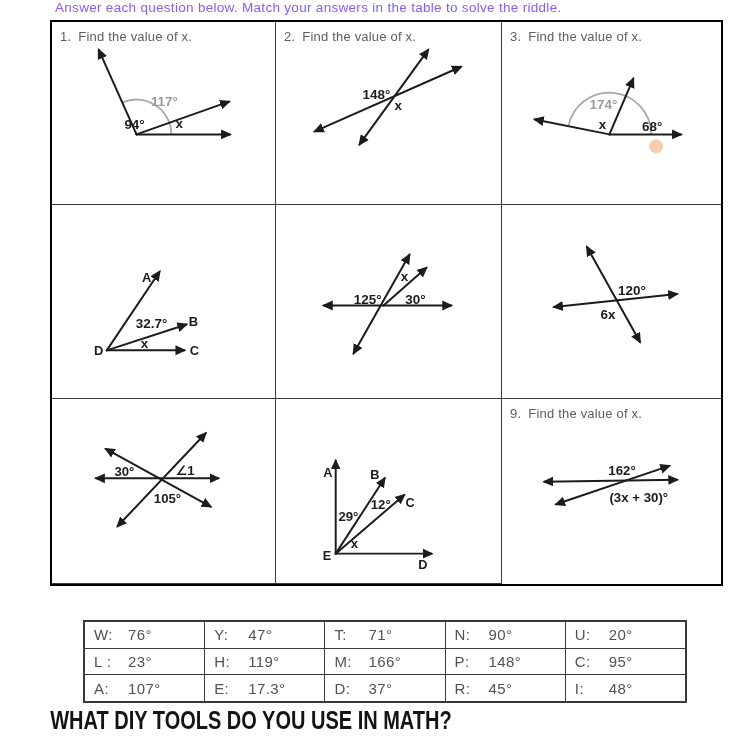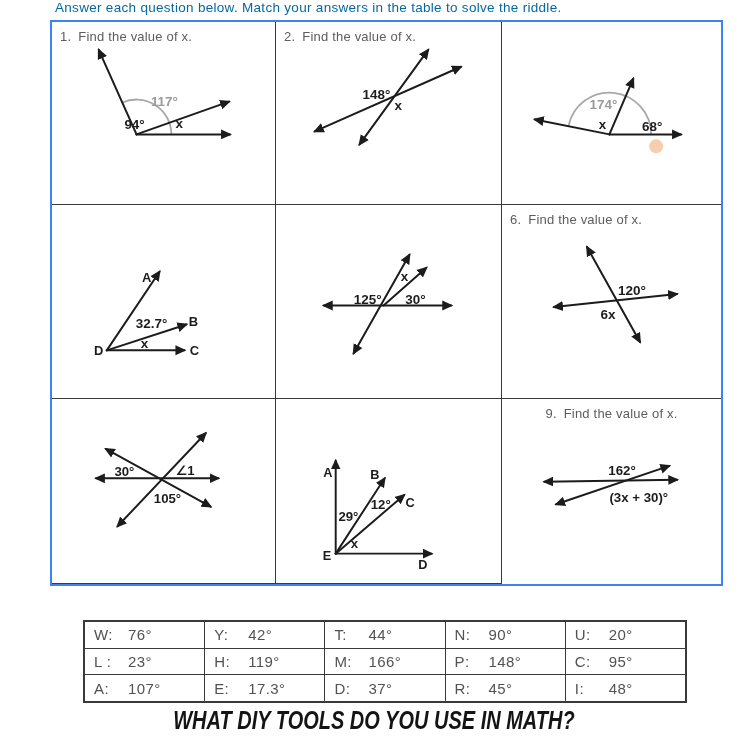--- a/index.html
+++ b/index.html
@@ -1,43 +1,43 @@
 <!DOCTYPE html>
 <html><head>
 <meta charset="utf-8">
 <style>
   html,body{margin:0;padding:0;background:#fff;}
   .page{position:relative;width:748px;height:748px;background:#fff;overflow:hidden;
         font-family:"Liberation Sans","DejaVu Sans",sans-serif;}
-  .instruction{position:absolute;left:55px;top:0;font-size:13.5px;color:#0369a1;letter-spacing:.3px;}
+  .instruction{position:absolute;left:55px;top:0;font-size:13.5px;color:#8b5cf6;letter-spacing:.3px;}
   .grid{position:absolute;left:50px;top:20px;width:673px;height:566px;
         display:grid;grid-template-columns:224px 226px 1fr;grid-template-rows:183px 194px 1fr;
-        border:2px solid #3b82f6;box-sizing:border-box;background:#fff;}
+        border:2px solid #000000;box-sizing:border-box;background:#fff;}
   .gcell{position:relative;border-right:1.5px solid #3a3a3a;border-bottom:1.5px solid #3a3a3a;box-sizing:border-box;}
   .gcell.lastcol{border-right:none;}
-  .gcell.lastrow{border-bottom:none;text-align:center;}
+  .gcell.lastrow{border-bottom:none;}
   .q{position:relative;z-index:2;padding:7px 8px 0 8px;font-size:13px;line-height:1.3;
      color:#5d5d5d;letter-spacing:.2px;}
   .qn{margin-right:7px;}
   svg.diag{position:absolute;left:0;top:0;width:100%;height:100%;z-index:1;}
   svg.diag line{stroke:#1c1c1c;stroke-width:2;stroke-linecap:round;}
   svg.diag path.arc{stroke:#a8a8a8;stroke-width:1.8;fill:none;}
   svg.diag text{font-family:"Liberation Sans","DejaVu Sans",sans-serif;font-size:13.5px;font-weight:bold;fill:#1c1c1c;}
   svg.diag text.gray{fill:#9b9b9b;}
   svg.diag text.pt{font-size:13px;}
   .defs-svg{position:absolute;width:0;height:0;}
   .atable{position:absolute;left:83px;top:620px;width:604px;height:83px;
           border:2px solid #3a3a3a;box-sizing:border-box;display:flex;flex-direction:column;}
   .arow{flex:1;display:flex;border-bottom:1.5px solid #3a3a3a;}
   .arow:last-child{border-bottom:none;}
   .acell{flex:1;border-right:1.5px solid #3a3a3a;display:flex;align-items:center;
          padding-left:9px;font-size:15px;color:#525252;letter-spacing:.4px;box-sizing:border-box;}
   .acell:last-child{border-right:none;}
   .aletter{display:inline-block;width:34px;}
-  .riddle-wrap{position:absolute;left:0;top:706px;width:748px;text-align:center;font-style:italic;}
+  .riddle-wrap{position:absolute;left:0;top:706px;width:748px;}
   .riddle{display:inline-block;font-size:25px;font-weight:700;color:#141414;
           transform:scaleX(.8);transform-origin:center;letter-spacing:0;white-space:nowrap;}
 </style>
 </head>
 <body>
 
 <div class="page">
 
   <svg class="defs-svg" aria-hidden="true">
     <defs>
@@ -72,20 +72,23 @@
       </div>
       <svg class="diag" viewBox="0 0 226 183" preserveAspectRatio="xMinYMin meet">
         <line x1="84" y1="123" x2="153" y2="28" marker-start="url(#arw)" marker-end="url(#arw)"></line>
         <line x1="39" y1="110" x2="186" y2="45" marker-start="url(#arw)" marker-end="url(#arw)"></line>
         <text x="115" y="77" text-anchor="end">148°</text>
         <text x="123" y="88" text-anchor="middle">x</text>
       </svg>
     </div>
 
     <div class="gcell lastcol">
+      <div class="q">
+        <span class="qn">3.</span><span>Find the value of x.</span>
+      </div>
       <svg class="diag" viewBox="0 0 219 183" preserveAspectRatio="xMinYMin meet">
         <path class="arc" d="M66.8,104.8 A42,42 0 0 1 150,113"></path>
         <line x1="108" y1="113" x2="33" y2="98" marker-end="url(#arw)"></line>
         <line x1="108" y1="113" x2="180" y2="113" marker-end="url(#arw)"></line>
         <line x1="108" y1="113" x2="132" y2="57" marker-end="url(#arw)"></line>
         <text class="gray" x="102" y="87" text-anchor="middle">174°</text>
         <text x="101" y="108" text-anchor="middle">x</text>
         <text x="151" y="110" text-anchor="middle">68°</text>
         <circle cx="155" cy="125" r="7" opacity="0.85" fill="#f2c59f"></circle>
       </svg>
@@ -110,23 +113,20 @@
         <line x1="48" y1="101" x2="176" y2="101" marker-start="url(#arw)" marker-end="url(#arw)"></line>
         <line x1="78" y1="149" x2="134" y2="50" marker-start="url(#arw)" marker-end="url(#arw)"></line>
         <line x1="108" y1="101" x2="151" y2="63" marker-end="url(#arw)"></line>
         <text x="106" y="99" text-anchor="end">125°</text>
         <text x="129" y="76" text-anchor="middle">x</text>
         <text x="140" y="99" text-anchor="middle">30°</text>
       </svg>
     </div>
 
     <div class="gcell lastcol">
-      <div class="q">
-        <span class="qn">6.</span><span>Find the value of x.</span>
-      </div>
       <svg class="diag" viewBox="0 0 219 192" preserveAspectRatio="xMinYMin meet">
         <line x1="85" y1="42" x2="138" y2="137" marker-start="url(#arw)" marker-end="url(#arw)"></line>
         <line x1="52" y1="102" x2="175" y2="89" marker-start="url(#arw)" marker-end="url(#arw)"></line>
         <text x="116" y="90" text-anchor="start">120°</text>
         <text x="106" y="114" text-anchor="middle">6x</text>
       </svg>
     </div>
 
     <div class="gcell">
       <svg class="diag" viewBox="0 0 224 188" preserveAspectRatio="xMinYMin meet">
@@ -171,25 +171,25 @@
   </div>
 
   <div class="atable">
     <div class="arow">
       <div class="acell">
           <span class="aletter">W:</span>
           <span class="avalue">76°</span>
         </div>
       <div class="acell">
           <span class="aletter">Y:</span>
-          <span class="avalue">42°</span>
+          <span class="avalue">47°</span>
         </div>
       <div class="acell">
           <span class="aletter">T:</span>
-          <span class="avalue">44°</span>
+          <span class="avalue">71°</span>
         </div>
       <div class="acell">
           <span class="aletter">N:</span>
           <span class="avalue">90°</span>
         </div>
       <div class="acell">
           <span class="aletter">U:</span>
           <span class="avalue">20°</span>
         </div>
     </div>

